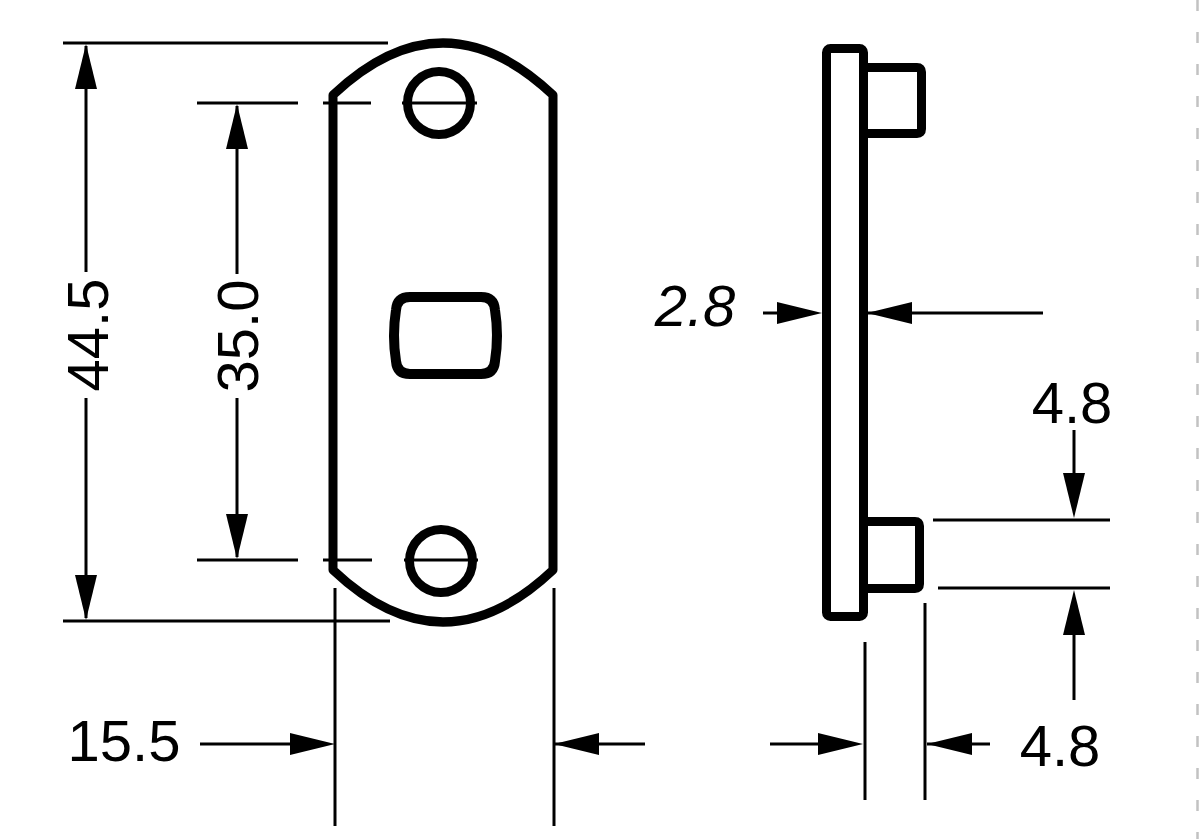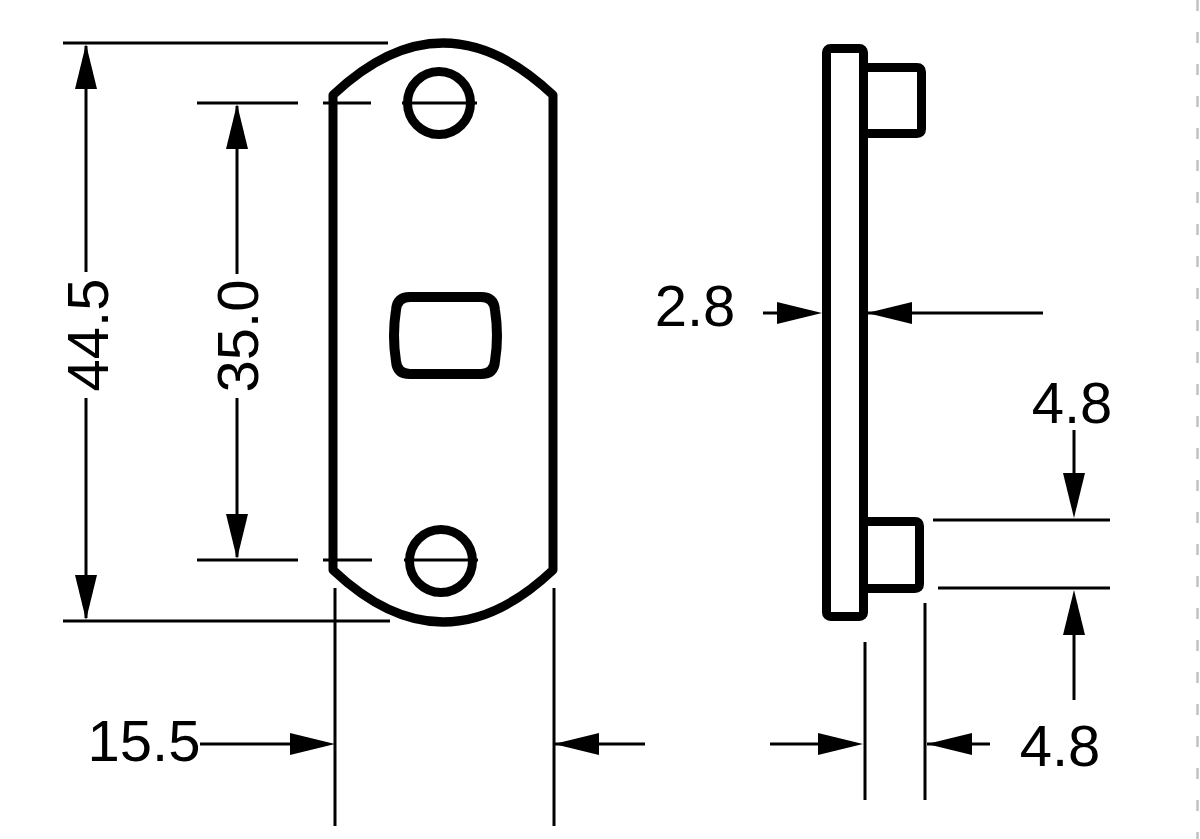--- a/index.html
+++ b/index.html
@@ -109,20 +109,20 @@
       <path d="M 927 744 H 990" stroke-width="3" fill="none"></path>
     </g>
 
     <path d="M 1197.5 0 V 839" stroke="#c2c2c2" stroke-width="2.5" stroke-dasharray="11 21" fill="none"></path>
   </svg>
 
   <div class="dim-label vertical" style="left:88px; top:335px;">44.5</div>
 
   <div class="dim-label vertical" style="left:238px; top:336px;">35.0</div>
 
-  <div class="dim-label" style="left:695px; top:306px;">2.8</div>
+  <div class="dim-label" style="left:695px; top:306px;font-style:italic;">2.8</div>
 
   <div class="dim-label" style="left:1072px; top:403px;">4.8</div>
 
-  <div class="dim-label" style="left:144px; top:741px;">15.5</div>
+  <div class="dim-label" style="left:124px; top:741px;">15.5</div>
 
   <div class="dim-label" style="left:1060px; top:746px;">4.8</div>
 </div>
 
 </body></html>

